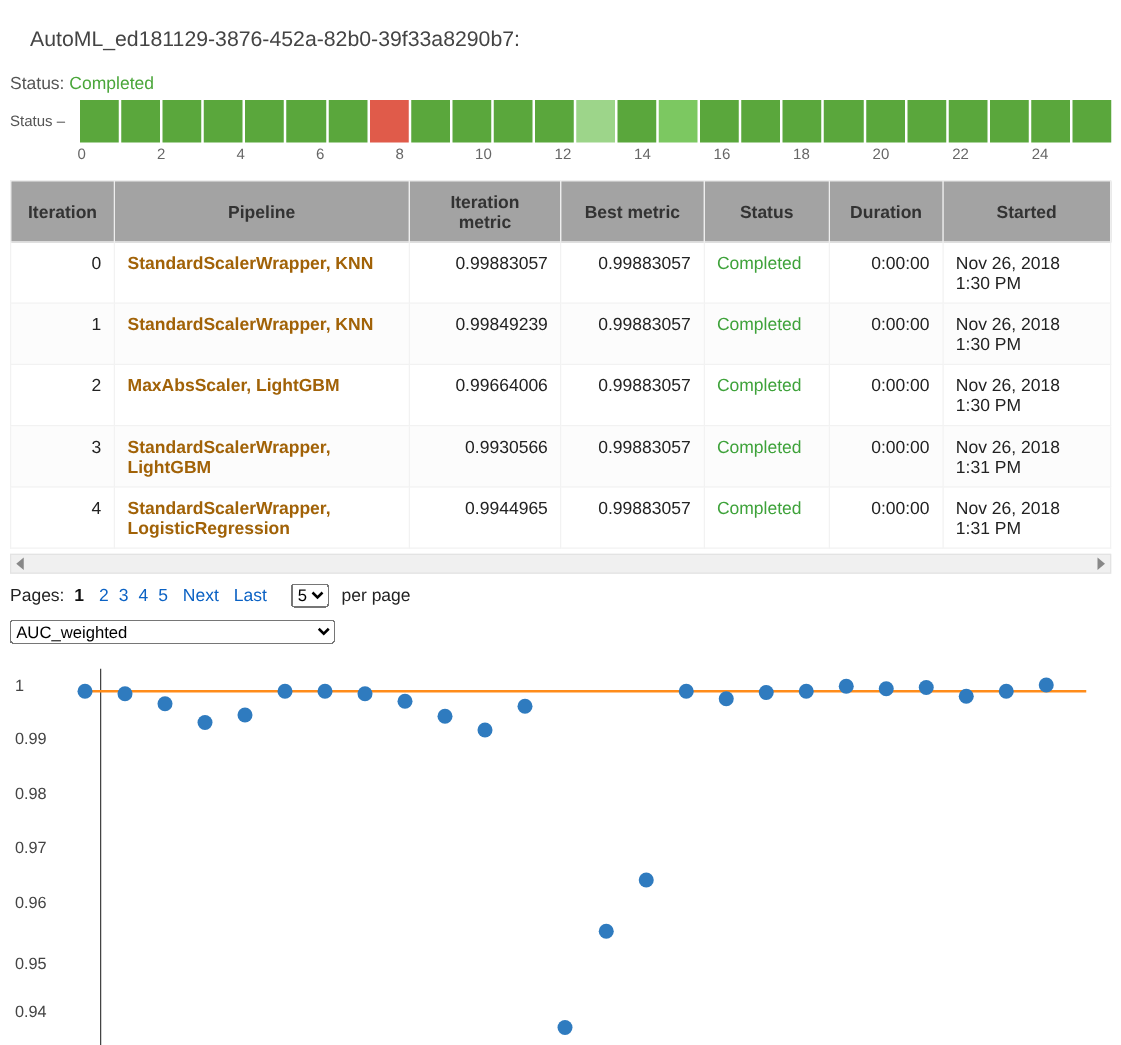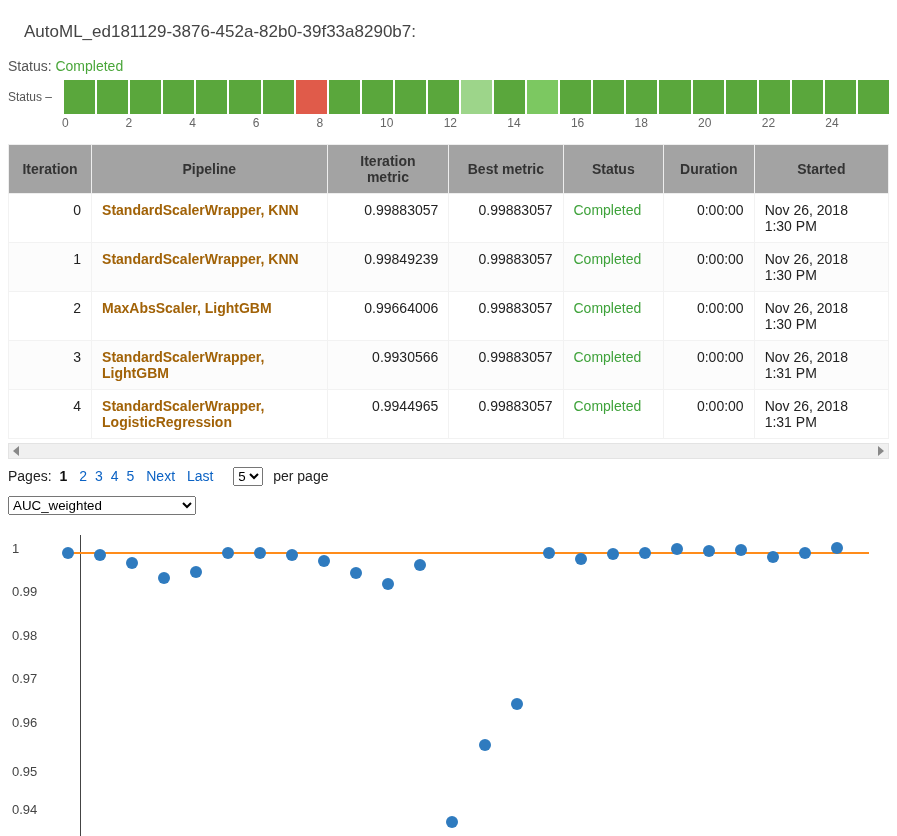--- a/index.html
+++ b/index.html
@@ -31,21 +31,21 @@
   .link{color:#a16207;cursor:pointer;font-weight:bold;}
   .completed{color:#3ea23a;}
   .scrollstrip{height:14px;background:#f0f0f0;border:1px solid #e3e3e3;margin-top:4px;position:relative;}
   .scrollstrip::before,.scrollstrip::after{content:"";position:absolute;top:2px;width:0;height:0;border-top:5px solid transparent;border-bottom:5px solid transparent;}
   .scrollstrip::before{left:4px;border-right:6px solid #888;}
   .scrollstrip::after{right:4px;border-left:6px solid #888;}
   .pager{margin:8px 0 4px 0;font-size:14px;color:#222;}
   .pager .plink{color:#0b62c4;margin:0 4px;cursor:pointer;}
   .pager .pcurrent{color:#111;font-weight:600;margin:0 4px;}
   .pager select{margin:0 6px 0 12px;}
-  .metric-select{margin:6px 0 2px 0;width:188px;}
+  .metric-select{margin:6px 0 2px 0;width:260px;}
   .chart-title{text-align:center;color:#666;font-size:17px;margin:14px 0 6px 0;}
   .chart-wrap{position:relative;height:340px;margin:8px 0 6px 0;}
   .ytick{position:absolute;left:4px;transform:translateY(-50%);font-size:13px;color:#444;}
   .plot-area{position:absolute;left:60px;right:20px;top:10px;bottom:26px;}
   .axis-v{position:absolute;top:0;bottom:0;width:1px;background:#444;}
   .dot{position:absolute;width:12px;height:12px;border-radius:50%;background:#2f7bbf;transform:translate(-50%,-50%);}
   .bestline{position:absolute;left:0;right:0;height:0;border-top:2px solid #ff8c1a;}
 </style>
 </head>
 <body>

